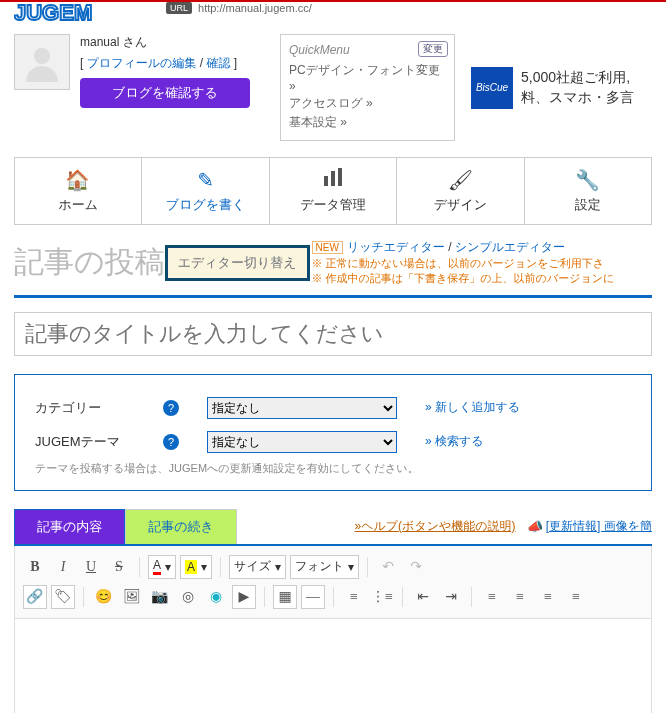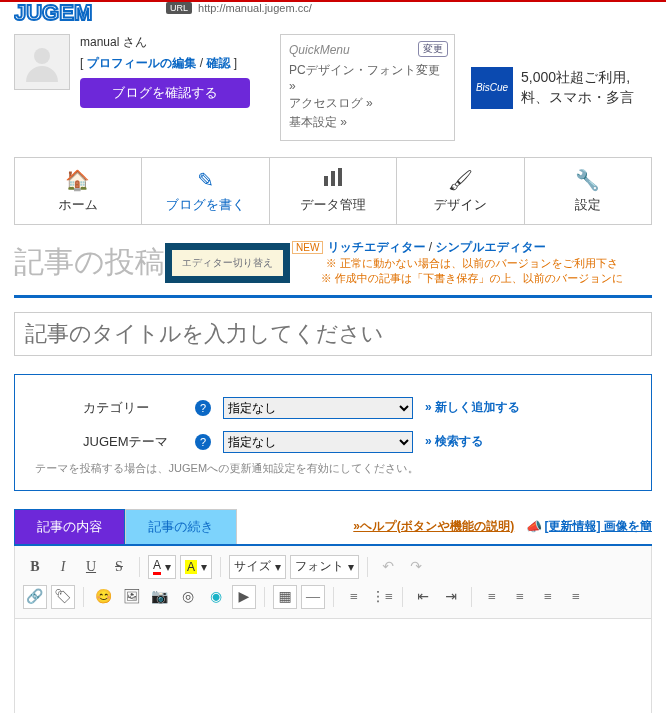--- a/index.html
+++ b/index.html
@@ -1,17 +1,17 @@
 <!DOCTYPE html>
 <html><head>
 <meta charset="utf-8">
 <style>
 * { box-sizing: border-box; margin: 0; padding: 0; }
 body { font-family: "Hiragino Kaku Gothic Pro", Meiryo, sans-serif; font-size: 13px; color: #333; background: #fff; width: 666px; }
-a { color: #0b68c5; text-decoration: none; font-weight: bold; }
+a { color: #0b68c5; text-decoration: none; }
 
 .topbar { border-top: 2px solid #c00; background: #fff; display:flex; align-items:flex-start; height:24px;}
 .logo { margin: 0 0 0 14px; }
 .url-chip { background:#555; color:#fff; font-size:9px; padding:1px 4px; border-radius:2px; margin-left:12px;}
 .url { font-size:11px; color:#666; margin-left:6px;}
 
 .header { display:flex; padding:10px 14px 16px; gap:10px; }
 .avatar { width:56px; height:56px; border:1px solid #ccc; background:#f0f0f0; display:flex; align-items:center; justify-content:center;}
 .userbox { flex:0 0 190px; font-size:12px;}
 .userbox .greet{ margin-bottom:4px;}
@@ -29,40 +29,40 @@
 .adtext { font-size:14px; line-height:1.4; color:#333;}
 
 .nav { display:flex; border:1px solid #ccc; margin:0 14px;}
 .nav-item { flex:1; text-align:center; padding:10px 0; border-right:1px solid #ccc; font-size:13px; color:#333; display:flex; flex-direction:column; align-items:center; gap:6px; cursor:pointer;}
 .nav-item:last-child{ border-right:none;}
 .nav-item.active{ color:#0b68c5;}
 .nav-icon{ font-size:20px; height:22px;}
 
 .titlebar { display:flex; align-items:center; gap:0; padding:14px 14px 8px;}
 .pagetitle { font-size:30px; color:#bbb; font-weight:normal;}
-.switch-btn { border:7px solid #0c4a6e; background:#faf5dc; color:#6c6f7a; font-size:10px; padding:6px 10px; cursor:pointer;}
+.switch-btn { border:3px solid #0c4a6e; background:#faf5dc; color:#6c6f7a; font-size:13px; padding:6px 10px; cursor:pointer;}
 .titlebar-right { flex:1; font-size:12px; margin-left:2px;}
 .new-badge { color:#e07000; border:1px solid #f2b877; font-size:10px; padding:0 3px; margin-right:4px;text-align:center;}
-.warn{ color:#e07000; font-size:11px; line-height:1.4;text-align:center;}
+.warn{ color:#e07000; font-size:11px; line-height:1.4;}
 
 .content-frame { border-top:3px solid #0b68c5; margin:0 14px; padding:14px 0 0;}
 .title-input { width:100%; font-size:22px; color:#999; border:1px solid #ccc; padding:8px 10px;}
 
 .meta { border:1px solid #0b68c5; margin-top:18px; padding:16px 20px 14px;}
-.meta-row{ display:flex; align-items:center; gap:12px; padding:6px 0;margin-left:48px;}
+.meta-row{ display:flex; align-items:center; gap:28px; padding:6px 0;}
 .meta-label{ width:100px; font-size:13px;}
 .help-badge{ display:inline-block; width:16px; height:16px; border-radius:50%; background:#0b68c5; color:#fff; font-size:11px; text-align:center; line-height:16px; cursor:pointer;}
 .meta select{ width:190px; height:22px; border:1px solid #0b68c5; font-size:12px;}
 .meta-note{ font-size:11px; color:#888; margin-top:2px;}
 .meta-link{ color:#0b68c5; font-size:12px; cursor:pointer;}
 
 .tabs { display:flex; align-items:center; border-bottom:2px solid #0b68c5; margin-top:18px;}
 .tab { padding:8px 22px; font-size:13px; cursor:pointer; border:1px solid #ccc; border-bottom:none;}
 .tab.active{ background:#6d28d9; color:#fff; border-color:#0b68c5;}
-.tab.inactive{ background:#7dd3fc; color:#0b68c5;}
+.tab.inactive{ background:#bef264; color:#0b68c5;}
 .tabs .spacer{flex:1;}
 .tabs a.help{ color:#c06000; font-size:12px; text-decoration:underline; margin-right:12px;}
 .tabs .update{ color:#0b68c5; font-size:12px; text-decoration:underline;}
 .megaphone{ color:#0b68c5; margin-right:2px;}
 
 .toolbar { border:1px solid #ddd; border-top:none; background:#fafafa; padding:6px 8px;}
 .tool-row{ display:flex; align-items:center; gap:4px; flex-wrap:wrap; padding:3px 0;}
 .tbtn{ width:24px; height:24px; display:inline-flex; align-items:center; justify-content:center; font-size:14px; font-family:Georgia,serif; border:1px solid transparent; cursor:pointer; color:#555;}
 .tbtn.box{ border:1px solid #ccc; background:#fff;}
 .tsel{ display:inline-flex; align-items:center; border:1px solid #ccc; background:#fff; height:24px; padding:0 4px; font-size:12px; cursor:pointer; gap:4px;}

